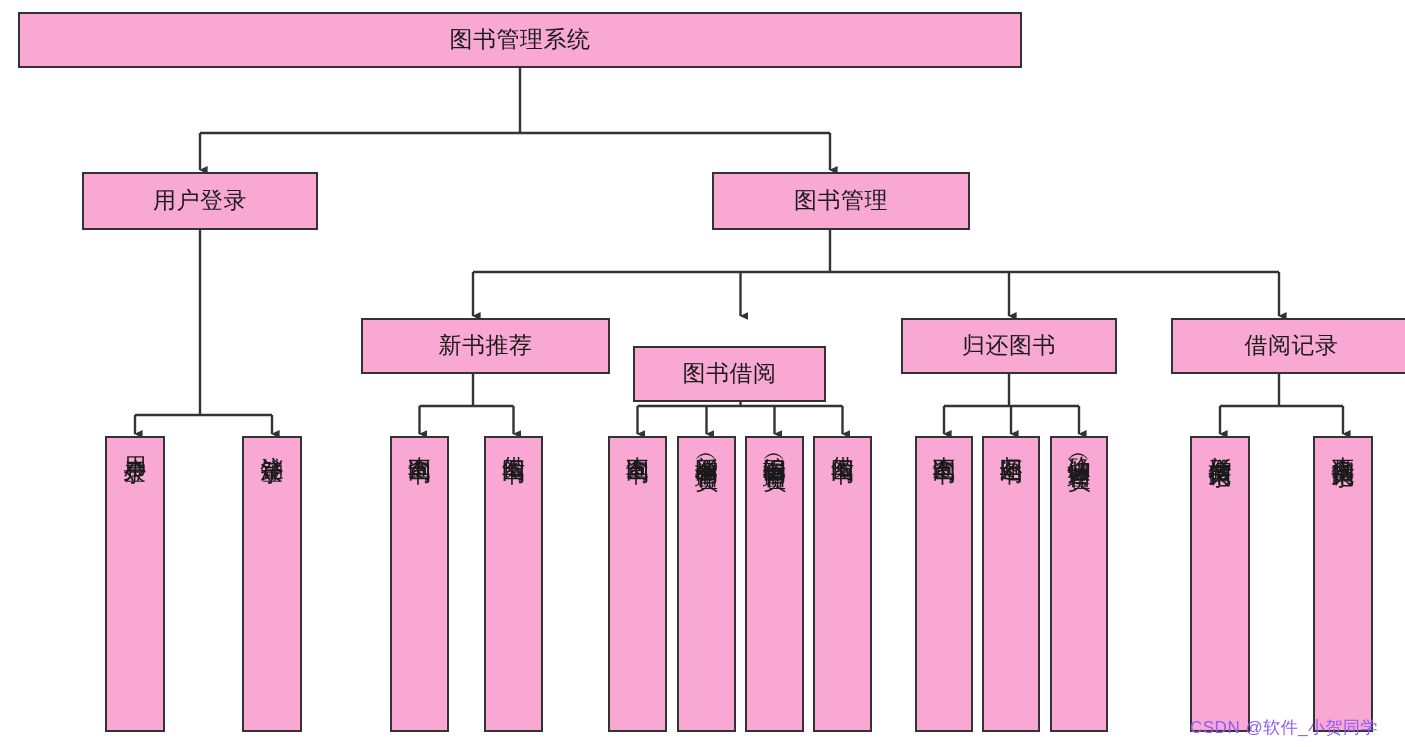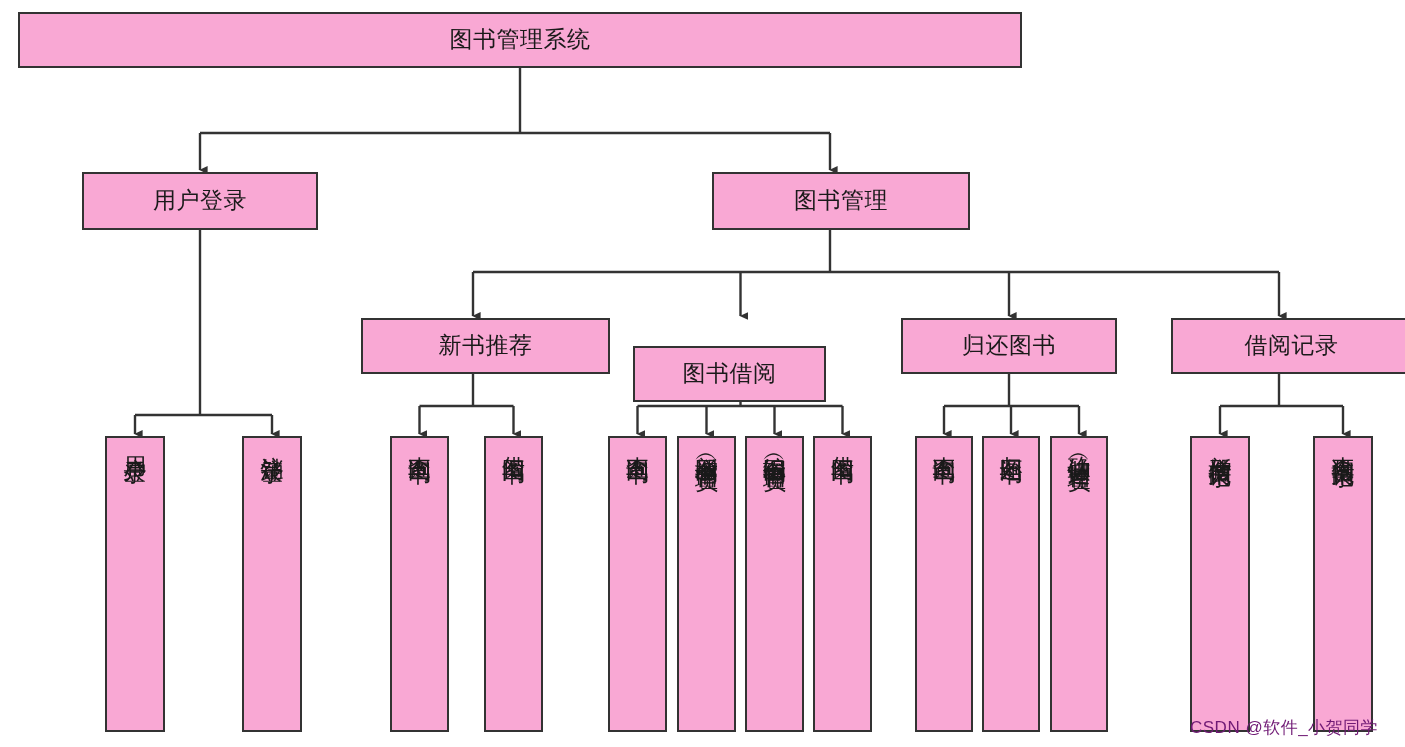--- a/index.html
+++ b/index.html
@@ -41,21 +41,21 @@
   .node.vertical .label{
     writing-mode:vertical-rl;
     text-orientation:upright;
     font-size:23px;
     letter-spacing:2px;
     line-height:1;
   }
   .watermark{
     position:absolute;
     font-size:17px;
-    color:#701a75;
+    color:#8b5cf6;
     white-space:nowrap;
     letter-spacing:0.5px;
     pointer-events:none;
   }
 </style>
 </head>
 <body>
 
 <div id="diagram-root">
   <svg id="edges" viewBox="0 0 1405 747" xmlns="http://www.w3.org/2000/svg">

